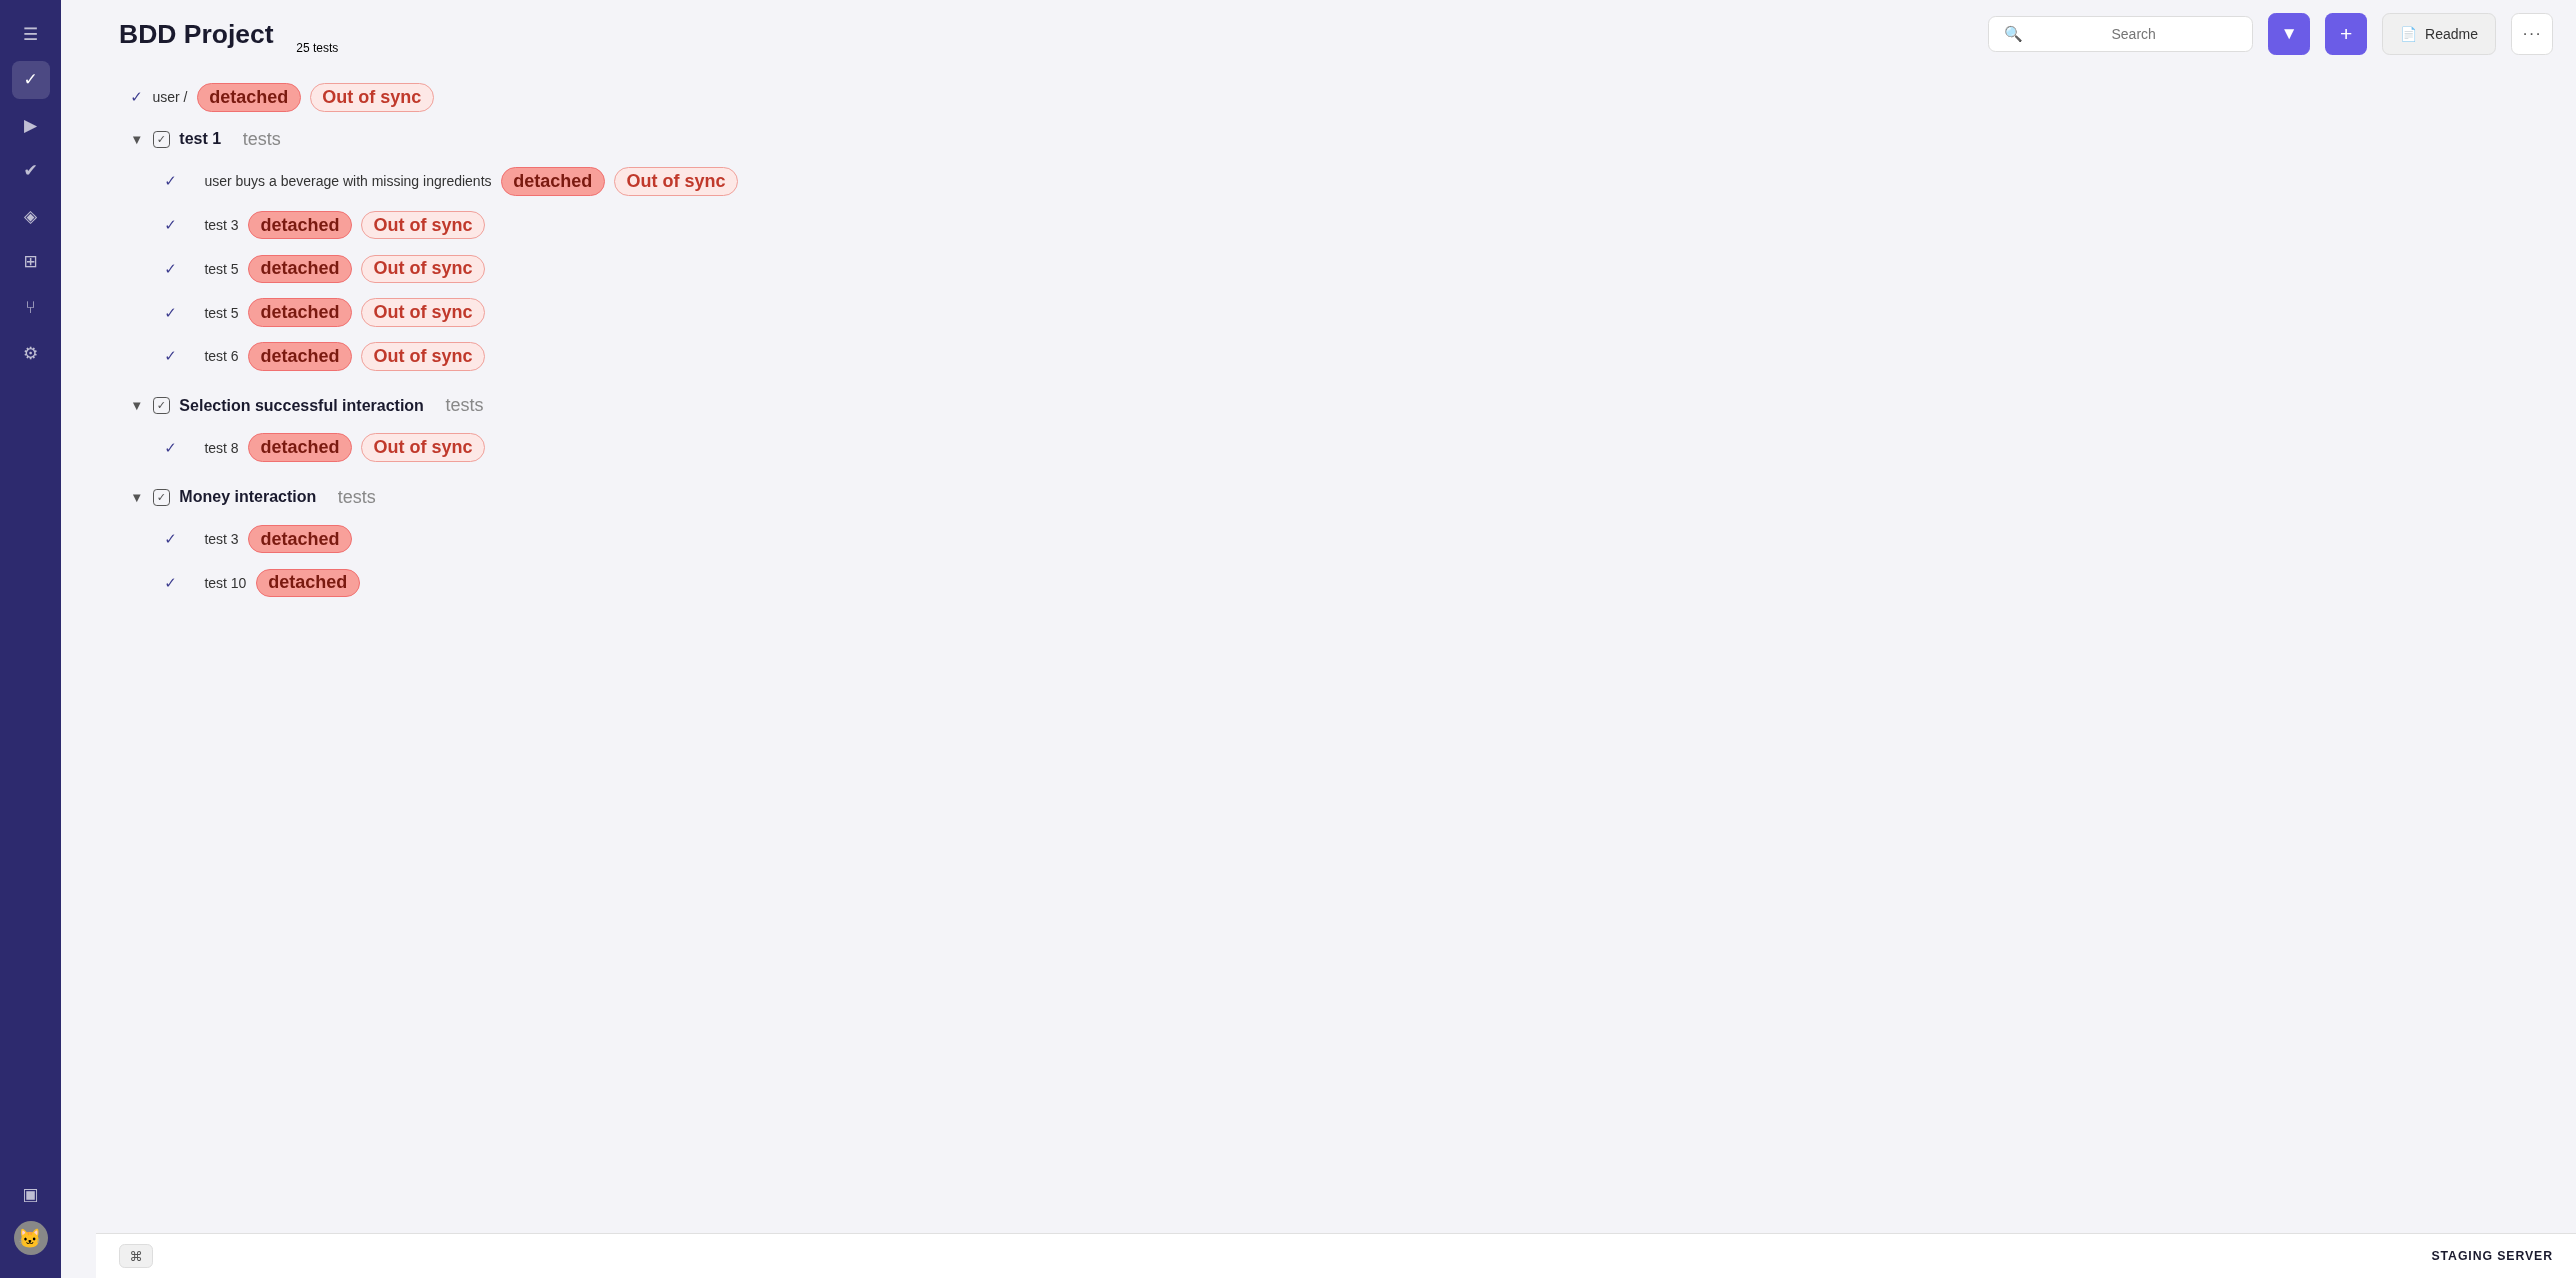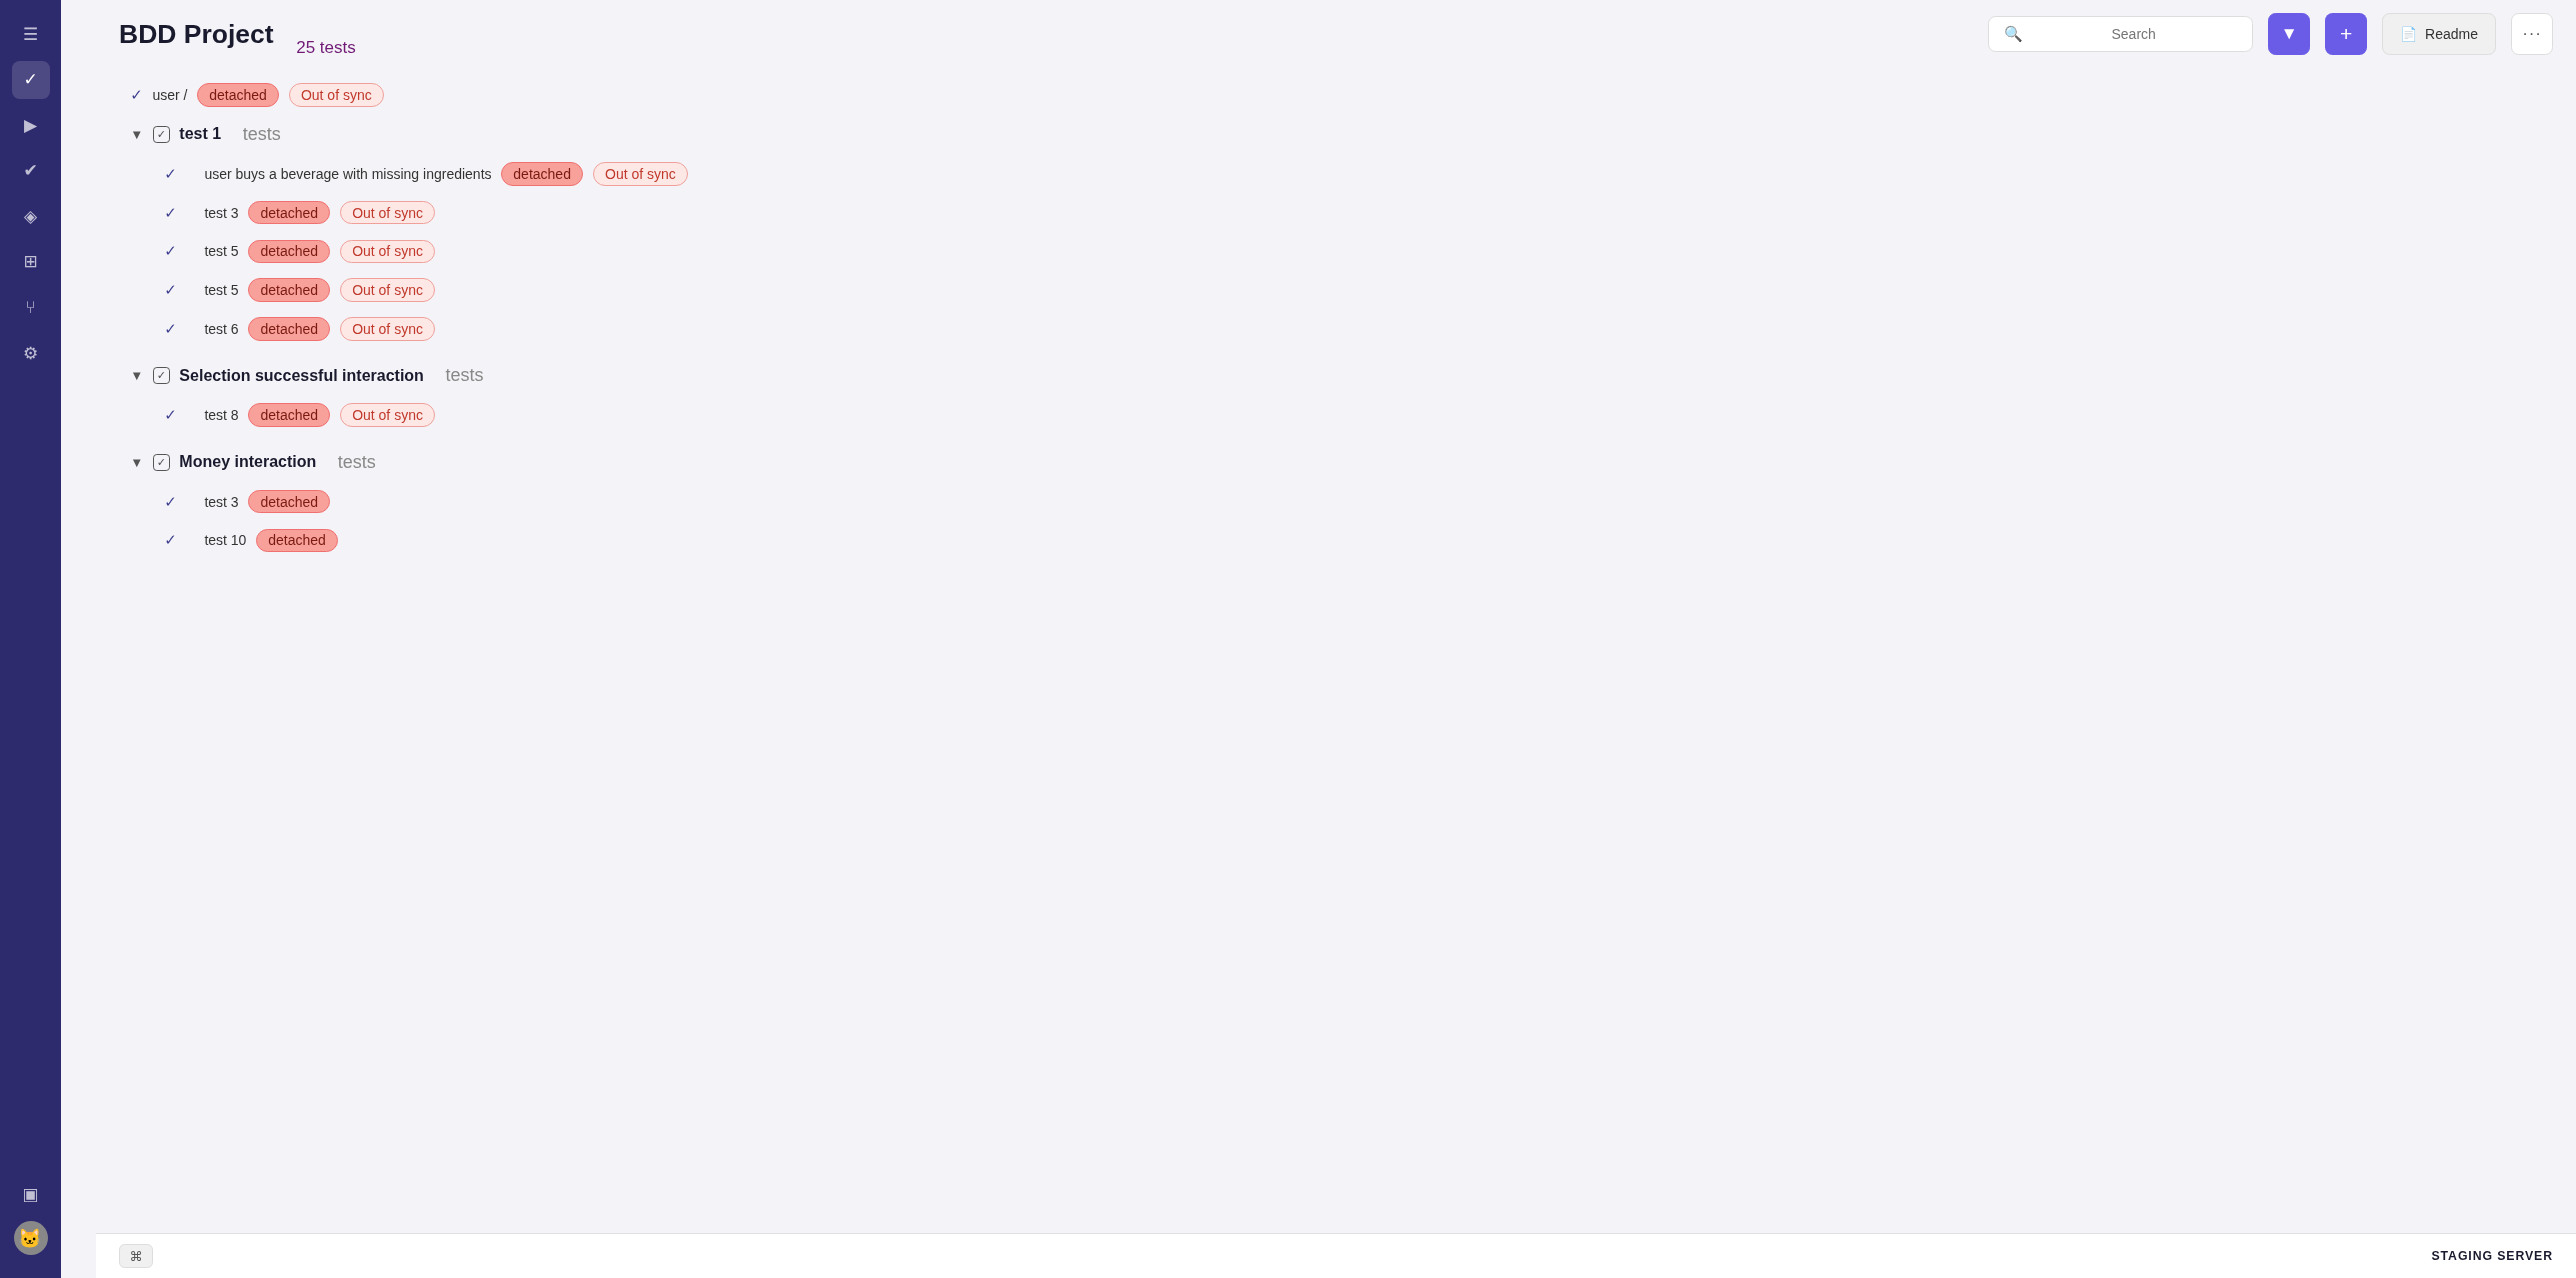--- a/index.html
+++ b/index.html
@@ -63,22 +63,22 @@
       background: #f4f4f8;
       gap: 15px;
       flex-shrink: 0;
     }
     .header-title {
       font-size: 26.5px;
       font-weight: 700;
       color: #1a1a2e;
     }
     .header-count {
-      font-size: 17px;
-      color: #701a75;
+      font-size: 12px;
+      color: #000000;
       font-weight: 400;
       margin-left: 7.6px;
       margin-top: 28px;
     }
     .header-spacer { flex: 1; }
     .search-box {
       display: flex;
       align-items: center;
       background: white;
       border: 0.9px solid #ddd;
@@ -172,22 +172,22 @@
     }
 
     .check-icon { color: #3d3d8f; font-size: 15px; }
     .test-label { font-size: 14px; color: #333; font-weight: 500; }
 
     .badge {
       display: inline-flex;
       align-items: center;
       padding: 2.8px 11.3px;
       border-radius: 19px;
-      font-size: 14px;
-      font-weight: 400;
+      font-size: 18px;
+      font-weight: 700;
     }
     .badge-detached {
       background: #f8a09a;
       color: #7a1a10;
       border: 1.4px solid #f07070;
     }
     .badge-out-of-sync {
       background: #fde8e6;
       color: #c0392b;
       border: 1.4px solid #f0a09a;

